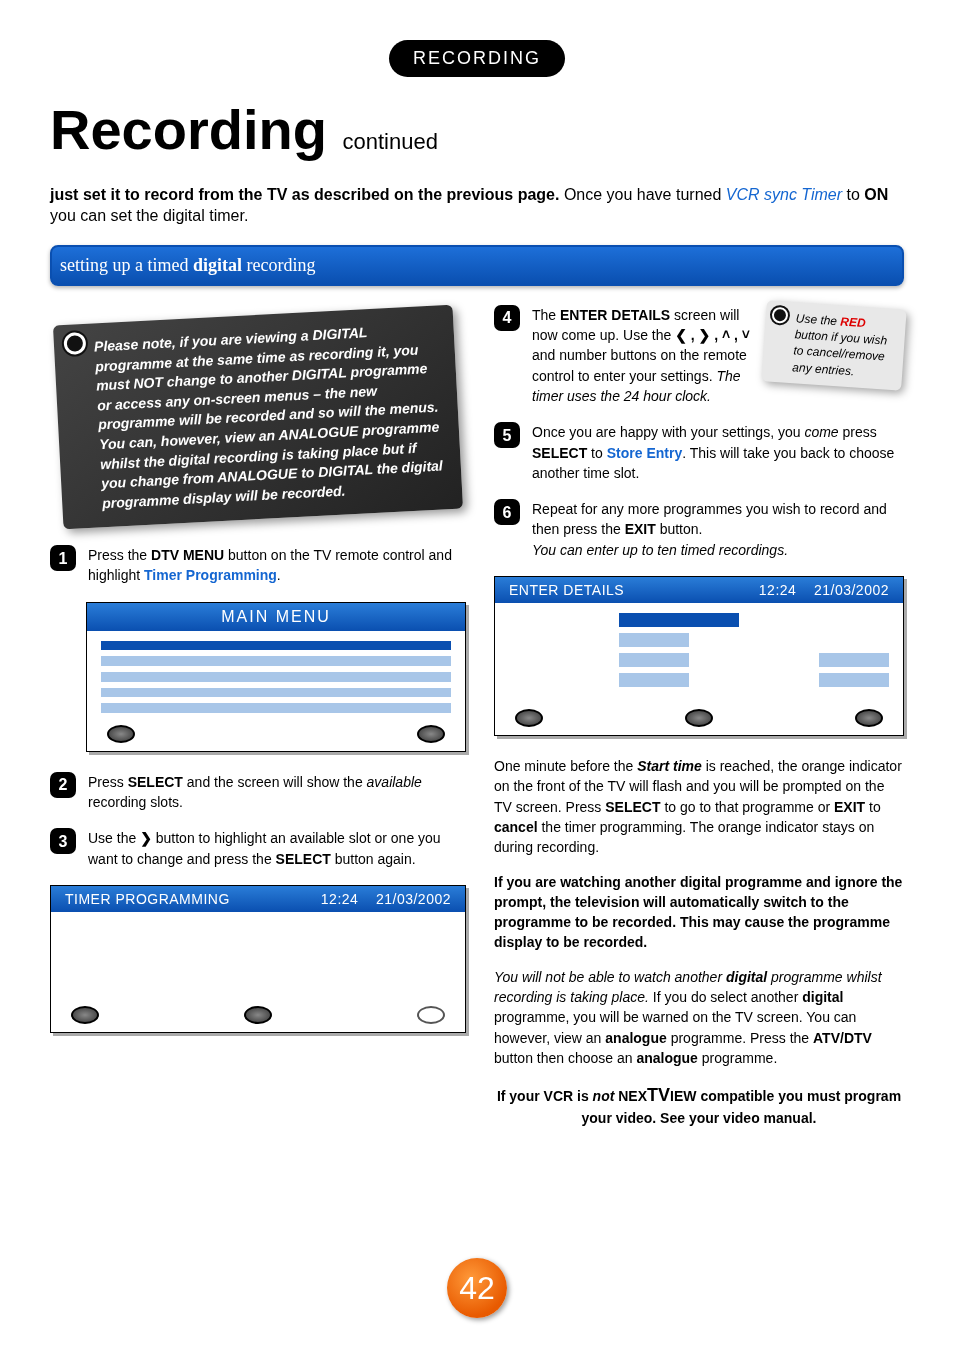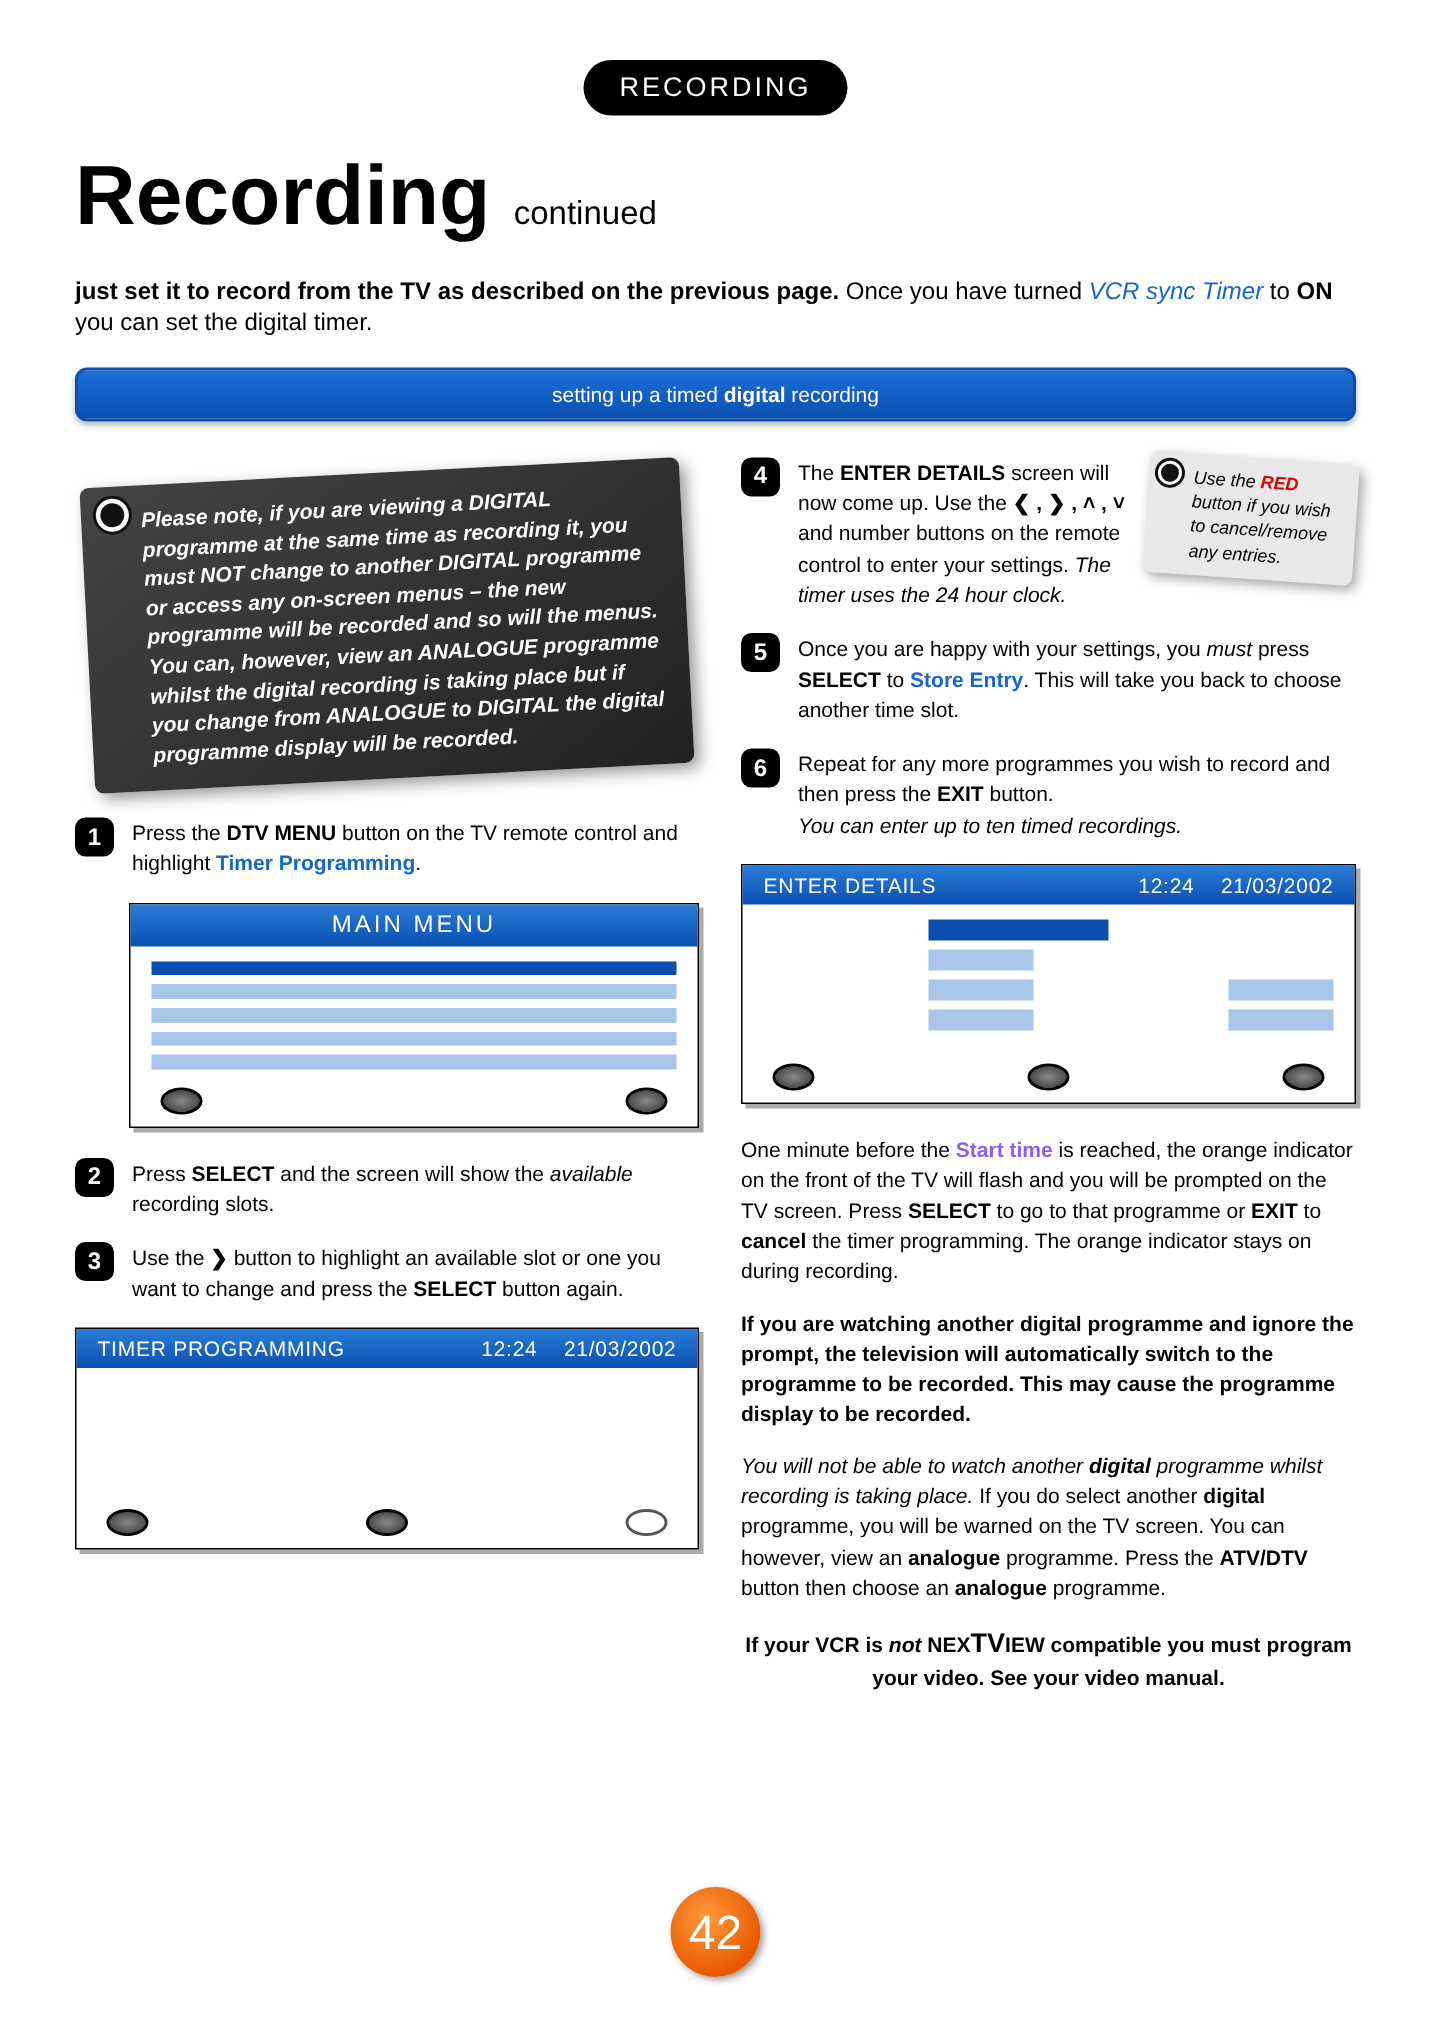--- a/index.html
+++ b/index.html
@@ -30,26 +30,27 @@
   .intro .bold { font-weight: 700; }
   .intro .blue-ital { color: #1466d1; font-style: italic; font-weight: 400; }
   .section-hdr-wrap {
     position: relative;
     height: 40px;
     margin-bottom: 20px;
   }
   .section-hdr {
     background: linear-gradient(180deg,#1d6fd8 0%,#0a4fb0 100%);
     color: #fff;
-    text-align: center;
-    font-size: 14px;
+    text-align: left;
+    font-size: 18px;
     padding: 8px;
     border-radius: 8px;
     border: 2px solid #0a4fb0;
     box-shadow: 0 2px 4px rgba(0,0,0,.3);
+    font-family: Liberation Serif, serif;
   }
   .section-hdr .bold { font-weight: 700; }
   .columns { display: flex; gap: 28px; }
   .col { flex: 1; }
   .note-card {
     background: linear-gradient(145deg,#444 0%, #222 100%);
     color: #fff;
     padding: 14px 16px 14px 40px;
     border-radius: 6px;
     box-shadow: 4px 4px 10px rgba(0,0,0,.4);
@@ -166,21 +167,21 @@
   .foot-btn.outline {
     background: none;
     border: 2px solid #555;
   }
   .extra-para {
     font-size: 14px;
     line-height: 1.45;
     margin: 14px 0 12px 0;
   }
   .extra-para .bold { font-weight: 700; }
-  .extra-para .blue-ital { color: #8b5cf6; font-weight: 600; }
+  .extra-para .blue-ital { color: #000000; font-style: italic; font-weight: 600; }
   .extra-para .ital { font-style: italic; }
   .extra-para.strong { font-weight: 700; }
   .extra-para.center { text-align: center; }
   .nextview { font-weight: 700; }
   .nextview .big { font-size: 18px; }
   .page-num-wrap {
     position: absolute;
     bottom: 30px;
     left: 50%;
     transform: translateX(-50%);
@@ -292,21 +293,21 @@
           <div class="pin"></div>
           <span>Use the </span><span class="red">RED</span><span> button if you wish to cancel/remove any entries.</span>
         </div>
         <span>The </span><span class="bold">ENTER DETAILS</span><span> screen will now come up. Use the </span><span class="arrow-glyph">❮ , ❯ , ˄ , ˅</span><span> and number buttons on the remote control to enter your settings. </span><span class="ital">The timer uses the 24 hour clock.</span>
       </div>
     </div>
 
     <div class="step" style="clear:both;">
       <div class="step-num">5</div>
       <div class="step-body">
-        <span>Once you are happy with your settings, you </span><span class="ital">must</span><span> press </span><span class="bold">SELECT</span><span> to </span><span class="blue-ital">Store Entry</span><span>. This will take you back to choose another time slot.</span>
+        <span>Once you are happy with your settings, you </span><span class="ital">come</span><span> press </span><span class="bold">SELECT</span><span> to </span><span class="blue-ital">Store Entry</span><span>. This will take you back to choose another time slot.</span>
       </div>
     </div>
 
     <div class="step">
       <div class="step-num">6</div>
       <div class="step-body">
         <span>Repeat for any more programmes you wish to record and then press the </span><span class="bold">EXIT</span><span> button.</span><br>
         <span class="ital">You can enter up to ten timed recordings.</span>
       </div>
     </div>

